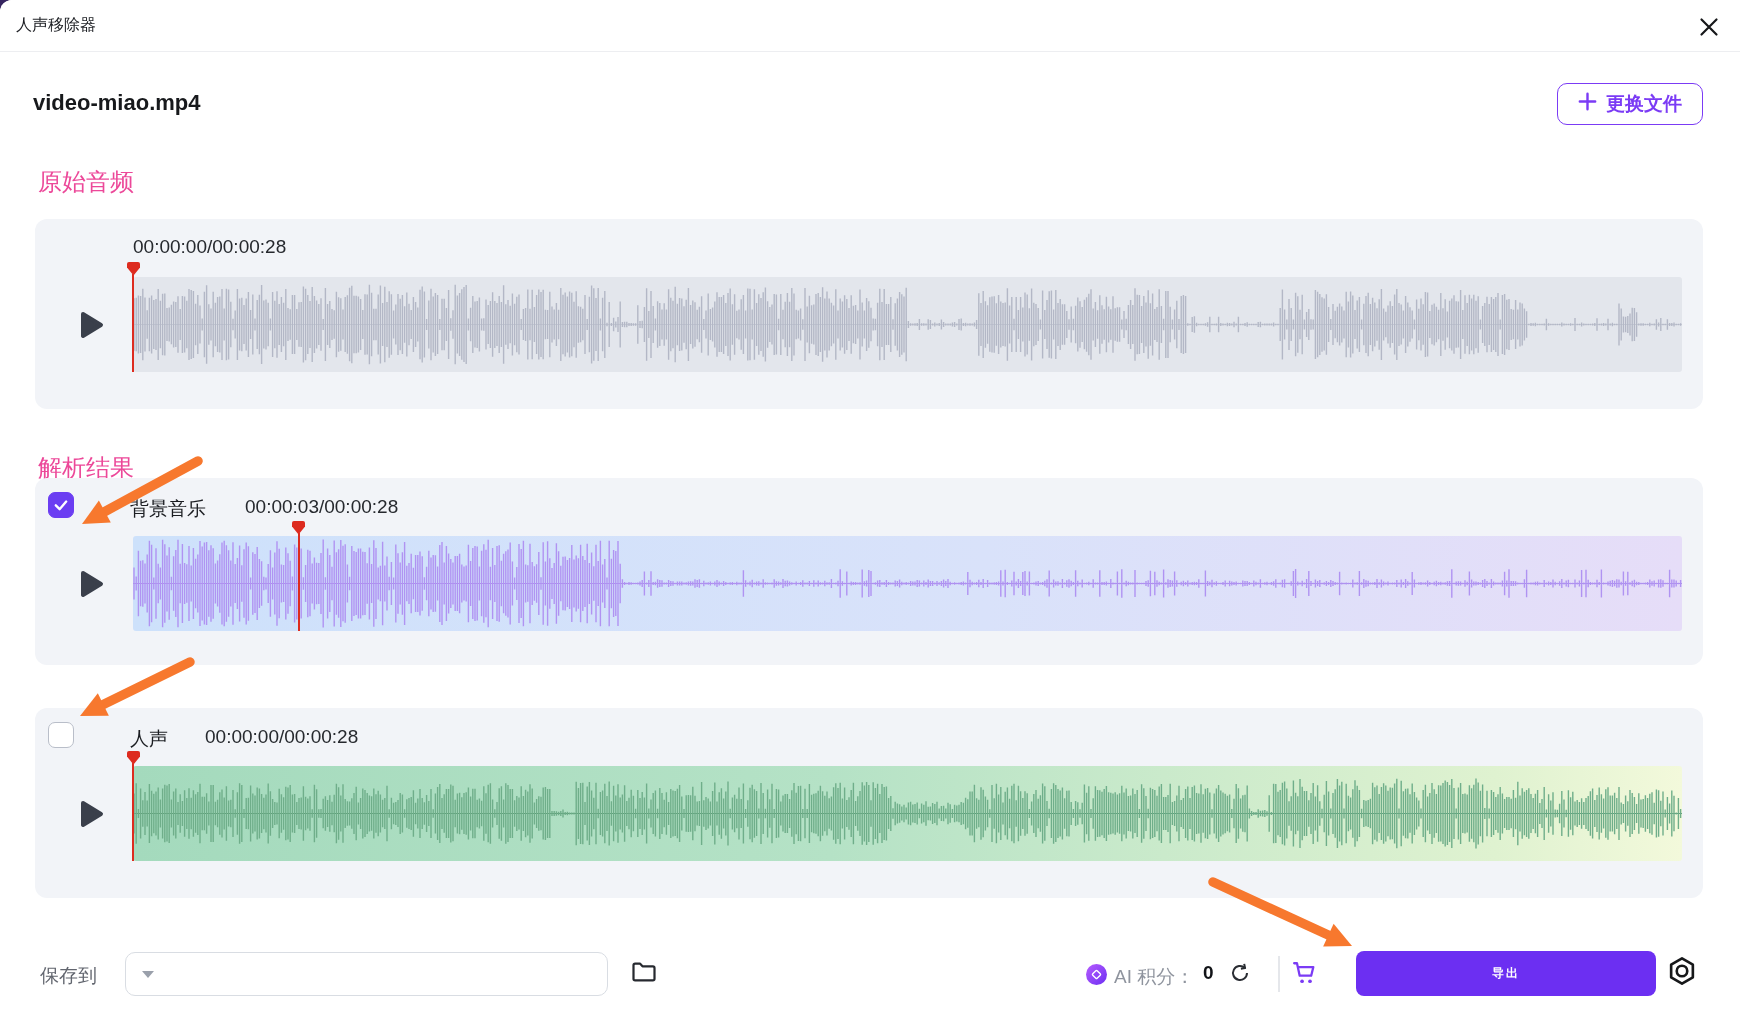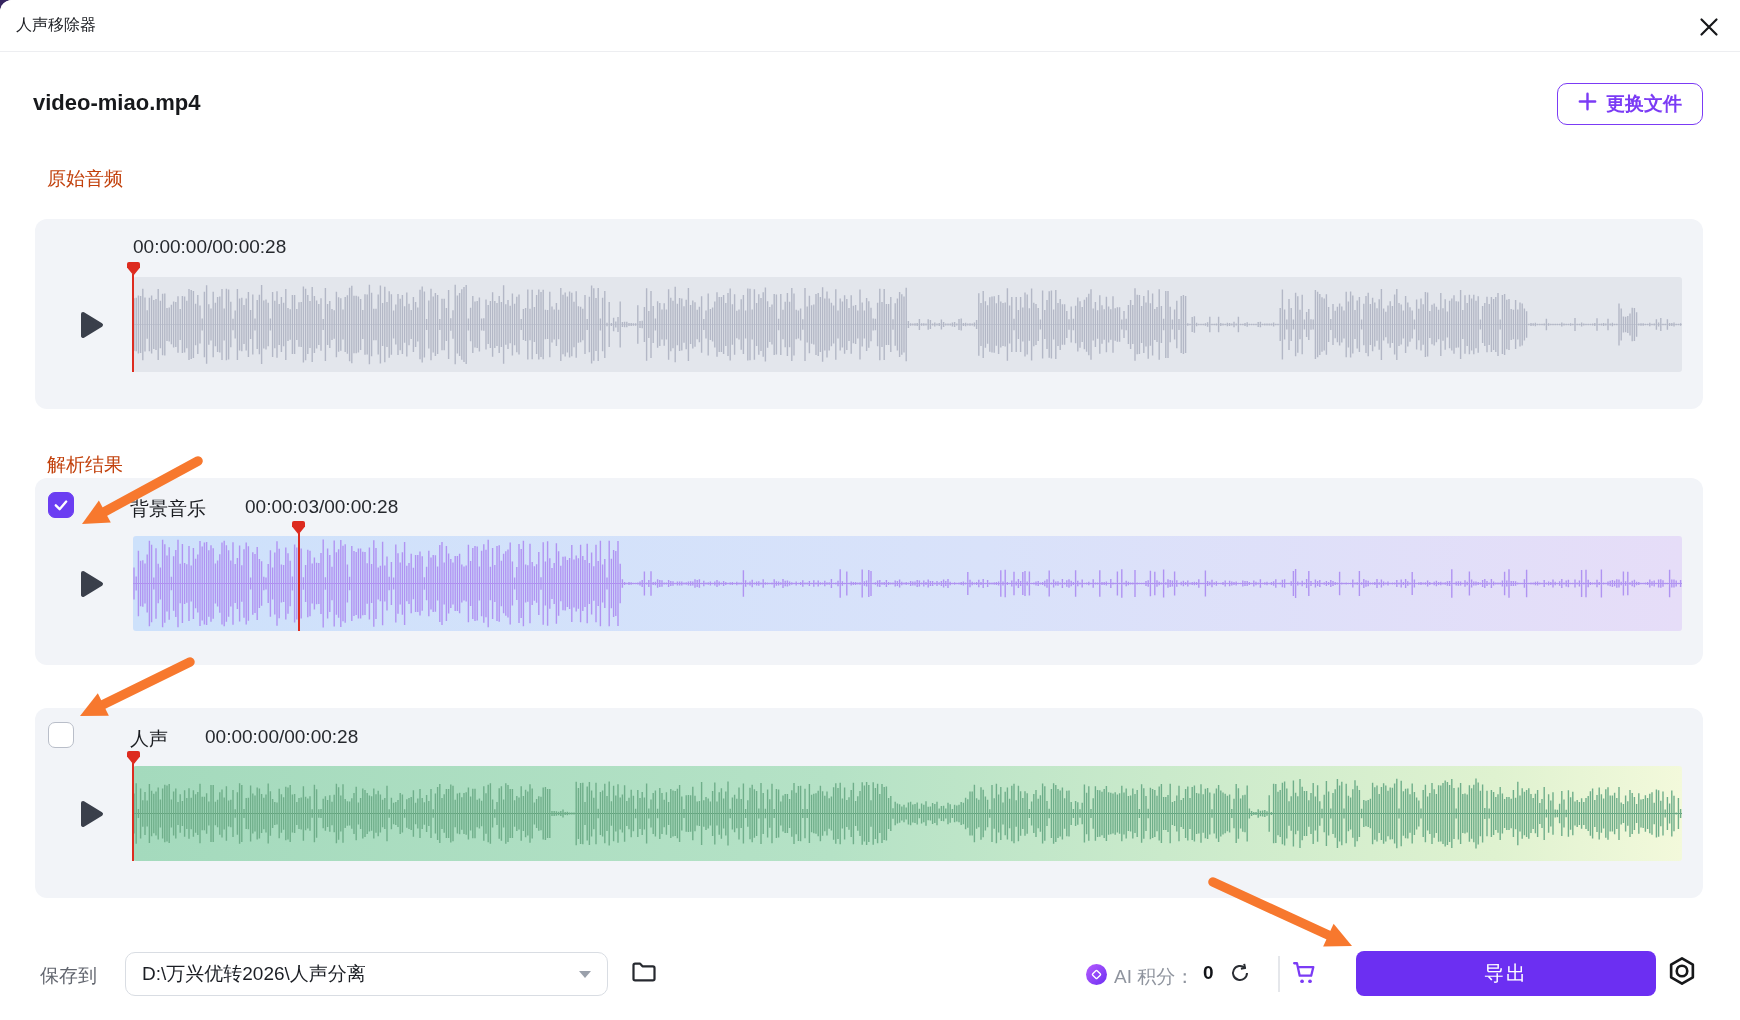--- a/index.html
+++ b/index.html
@@ -16,21 +16,21 @@
   .close-btn { position:absolute; right:18px; top:15px; width:26px; height:26px; cursor:pointer;
     display:flex; align-items:center; justify-content:center; background:none; border:none; }
 
   
   .file-name { position:absolute; left:33px; top:90px; font-size:22px; font-weight:bold; color:#17191C; }
   .replace-btn { position:absolute; left:1557px; top:83px; width:146px; height:42px;
     border:1.5px solid #7B3BF5; border-radius:10px; background:#fff; color:#7B3BF5;
     font-size:19px; font-weight:600; display:flex; align-items:center; justify-content:center; gap:9px;
     cursor:pointer; font-family:inherit; }
 
-  .section-label { position:absolute; left:47px; font-size:19px; color:#c2410c; }
+  .section-label { position:absolute; left:38px; font-size:24px; color:#ec4899; }
   #label-original { top:166px; }
   #label-result { top:452px; }
 
   
   .card { position:absolute; left:35px; width:1668px; background:#F2F4F8; border-radius:12px; }
   #card-original { top:219px; height:190px; }
   #card-bgm { top:478px; height:187px; }
   #card-vocal { top:708px; height:190px; }
 
   .ts { position:absolute; top:17px; font-size:19px; color:#26292E; }
@@ -67,21 +67,21 @@
   .icon-btn { position:absolute; background:none; border:none; cursor:pointer; padding:0; }
   #folder-btn { left:630px; top:958px; }
   .ai-badge { position:absolute; left:1086px; top:964px; width:21px; height:21px; border-radius:50%;
     background:linear-gradient(135deg,#B75CFF,#6C2FF2); display:flex; align-items:center; justify-content:center; }
   .ai-label { position:absolute; left:1114px; top:964px; font-size:19px; color:#8F949E; }
   .ai-value { position:absolute; left:1203px; top:962px; font-size:19px; font-weight:bold; color:#121418; }
   #refresh-btn { left:1228px; top:961px; }
   .v-divider { position:absolute; left:1278px; top:956px; width:1.5px; height:36px; background:#E5E7EB; }
   #cart-btn { left:1292px; top:960px; }
   .export-btn { position:absolute; left:1356px; top:951px; width:300px; height:45px; border:none;
-    border-radius:8px; background:#6C2FF2; color:#fff; font-size:20px; font-weight:normal; cursor:pointer;
+    border-radius:8px; background:#6C2FF2; color:#fff; font-size:12px; font-weight:bold; cursor:pointer;
     font-family:inherit; letter-spacing:2px; }
   #gear-btn { left:1666px; top:955px; }
 
   #annotations { position:absolute; inset:0; z-index:40; pointer-events:none; }
 </style>
 </head>
 <body>
 
 <div class="corner-bg"></div>
 
@@ -181,21 +181,20 @@
     <div class="playhead" style="left: 91.5px;">
       <svg width="13" height="14" viewBox="0 0 13 14">
           <path d="M2,0 H11 Q13,0 13,2 V5.6 L6.5,13.6 L0,5.6 V2 Q0,0 2,0 Z" fill="#DD2B1F"></path>
         </svg>
       <div class="ph-line"></div>
     </div>
   </div>
 
   <span class="footer-label">保存到</span>
   <div class="save-select">
-    <span class="val">D:\万兴优转2026\人声分离</span>
     <span class="caret"></span>
   </div>
   <button class="icon-btn" id="folder-btn">
     <span>
       <svg width="28" height="28" viewBox="0 0 24 24">
           <path d="M3,6.3 a1.4,1.4 0 0 1 1.4,-1.4 h4.3 l2,2.2 h8.9 a1.4,1.4 0 0 1 1.4,1.4 v9.2 a1.4,1.4 0 0 1 -1.4,1.4 h-15.2 a1.4,1.4 0 0 1 -1.4,-1.4 z" fill="none" stroke="#26292F" stroke-width="1.9" stroke-linejoin="round"></path>
         </svg>
     </span>
   </button>
 

